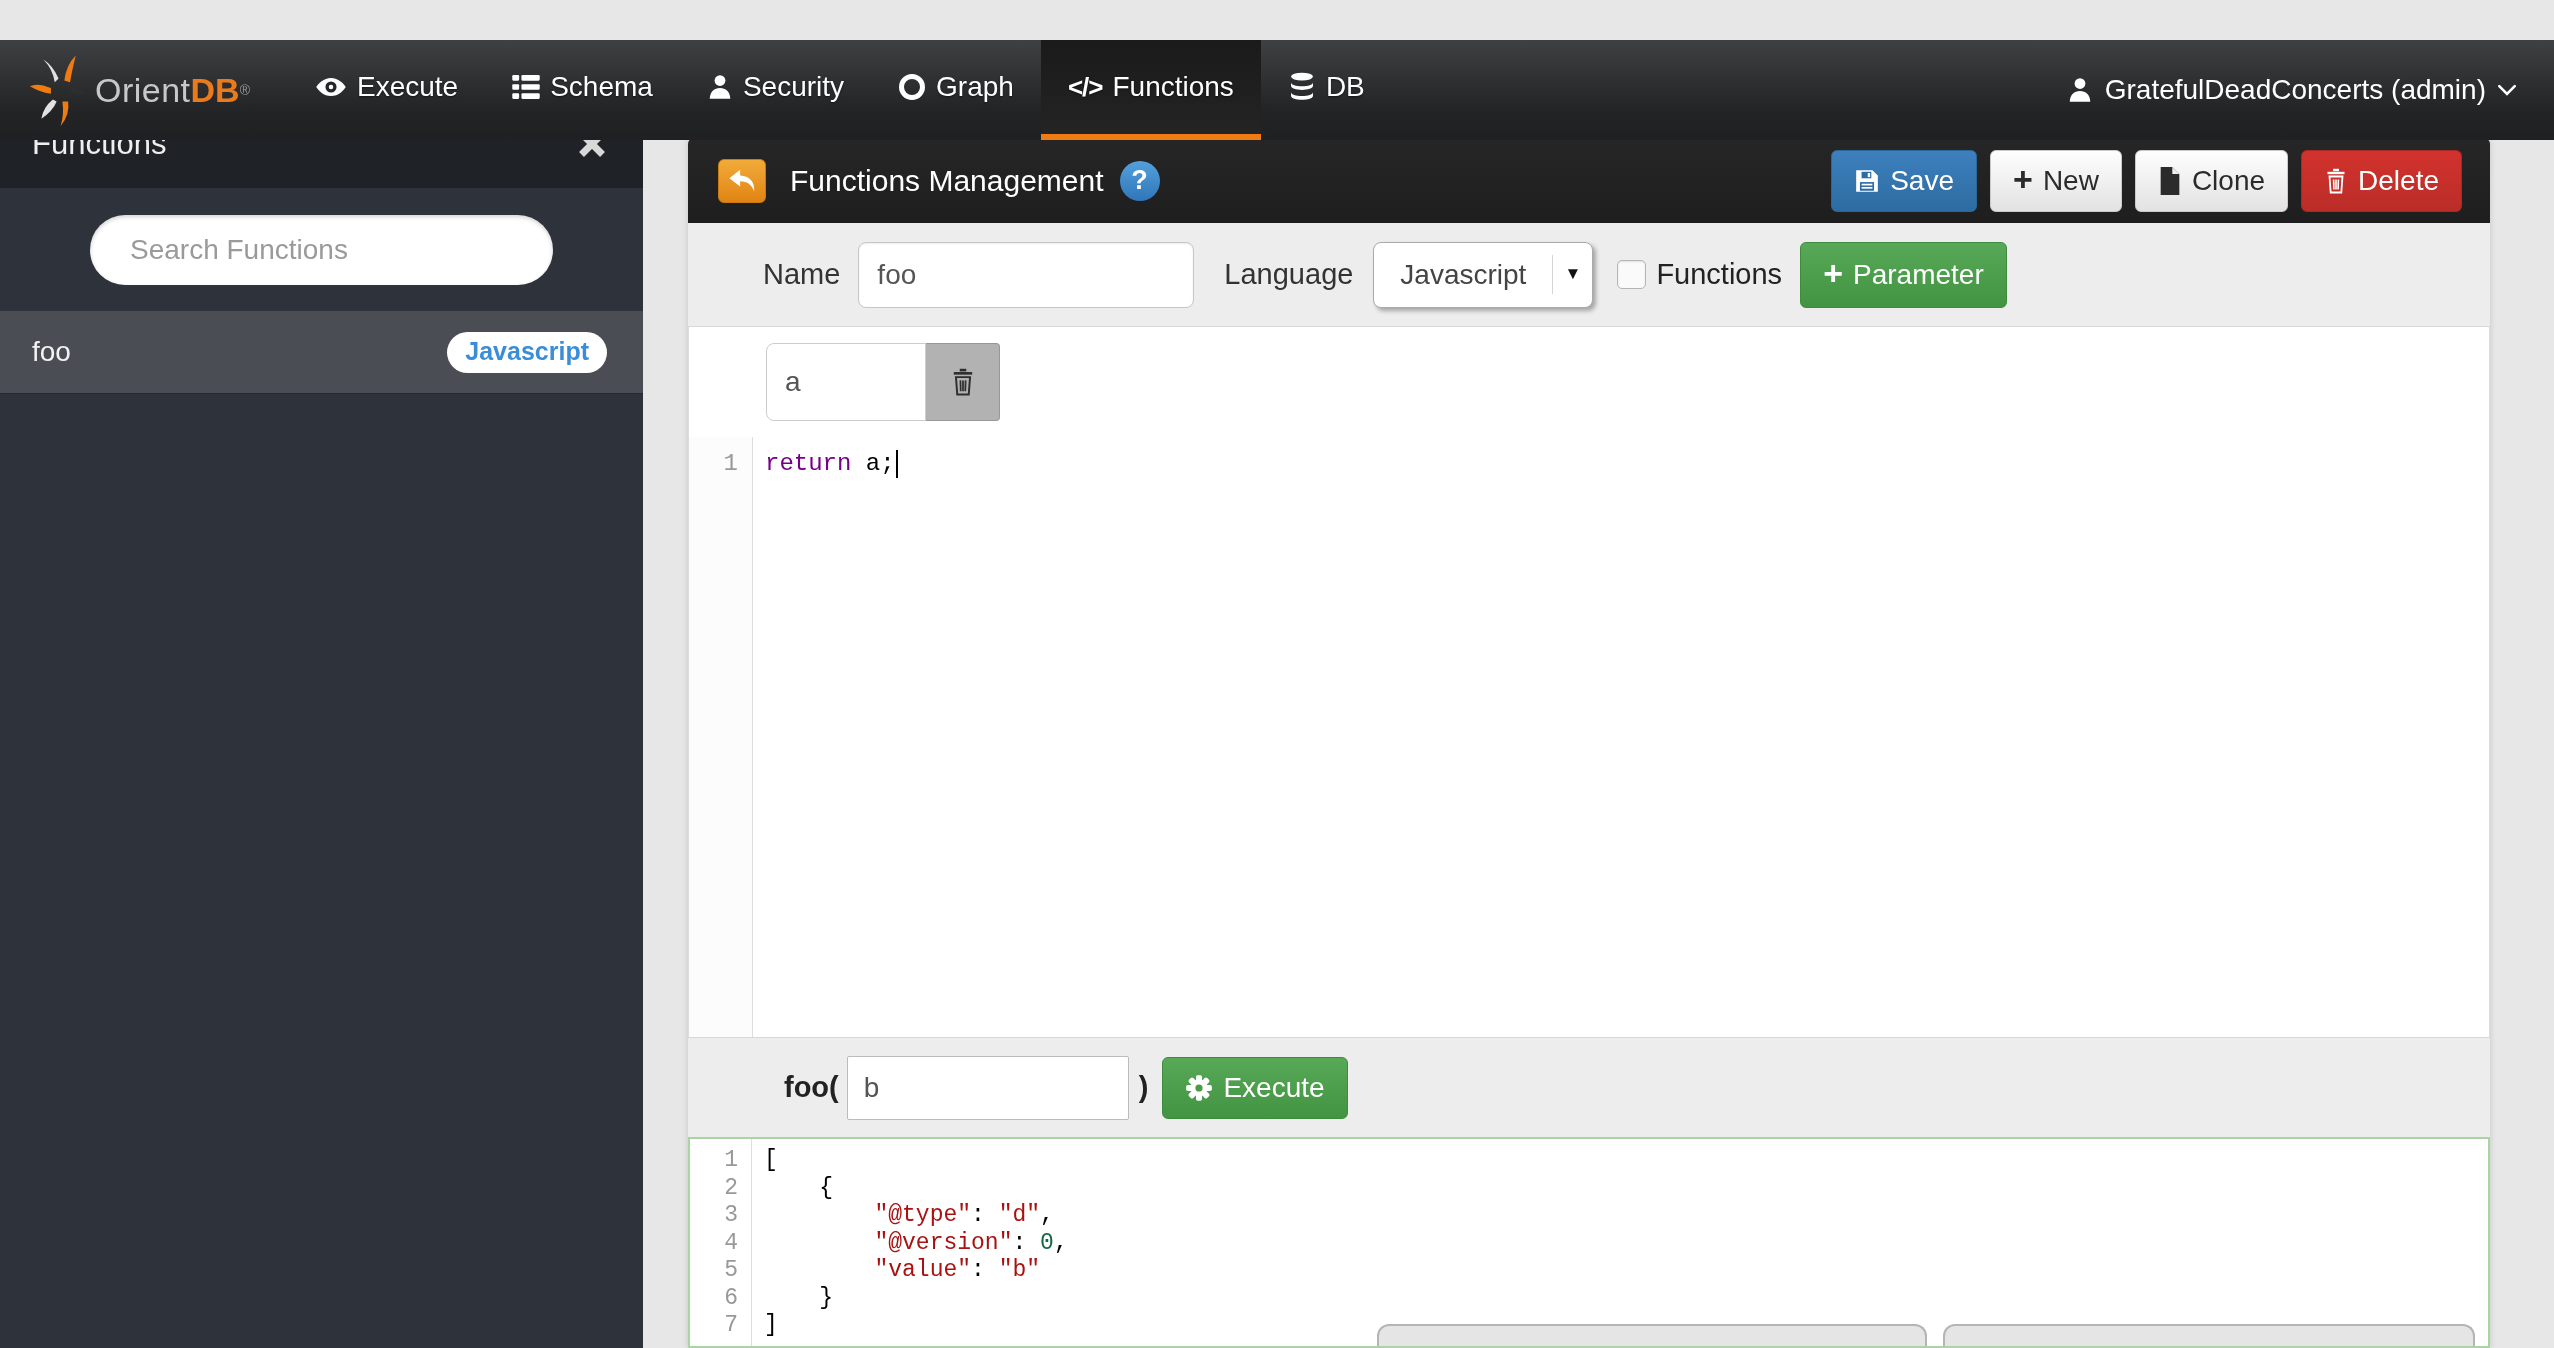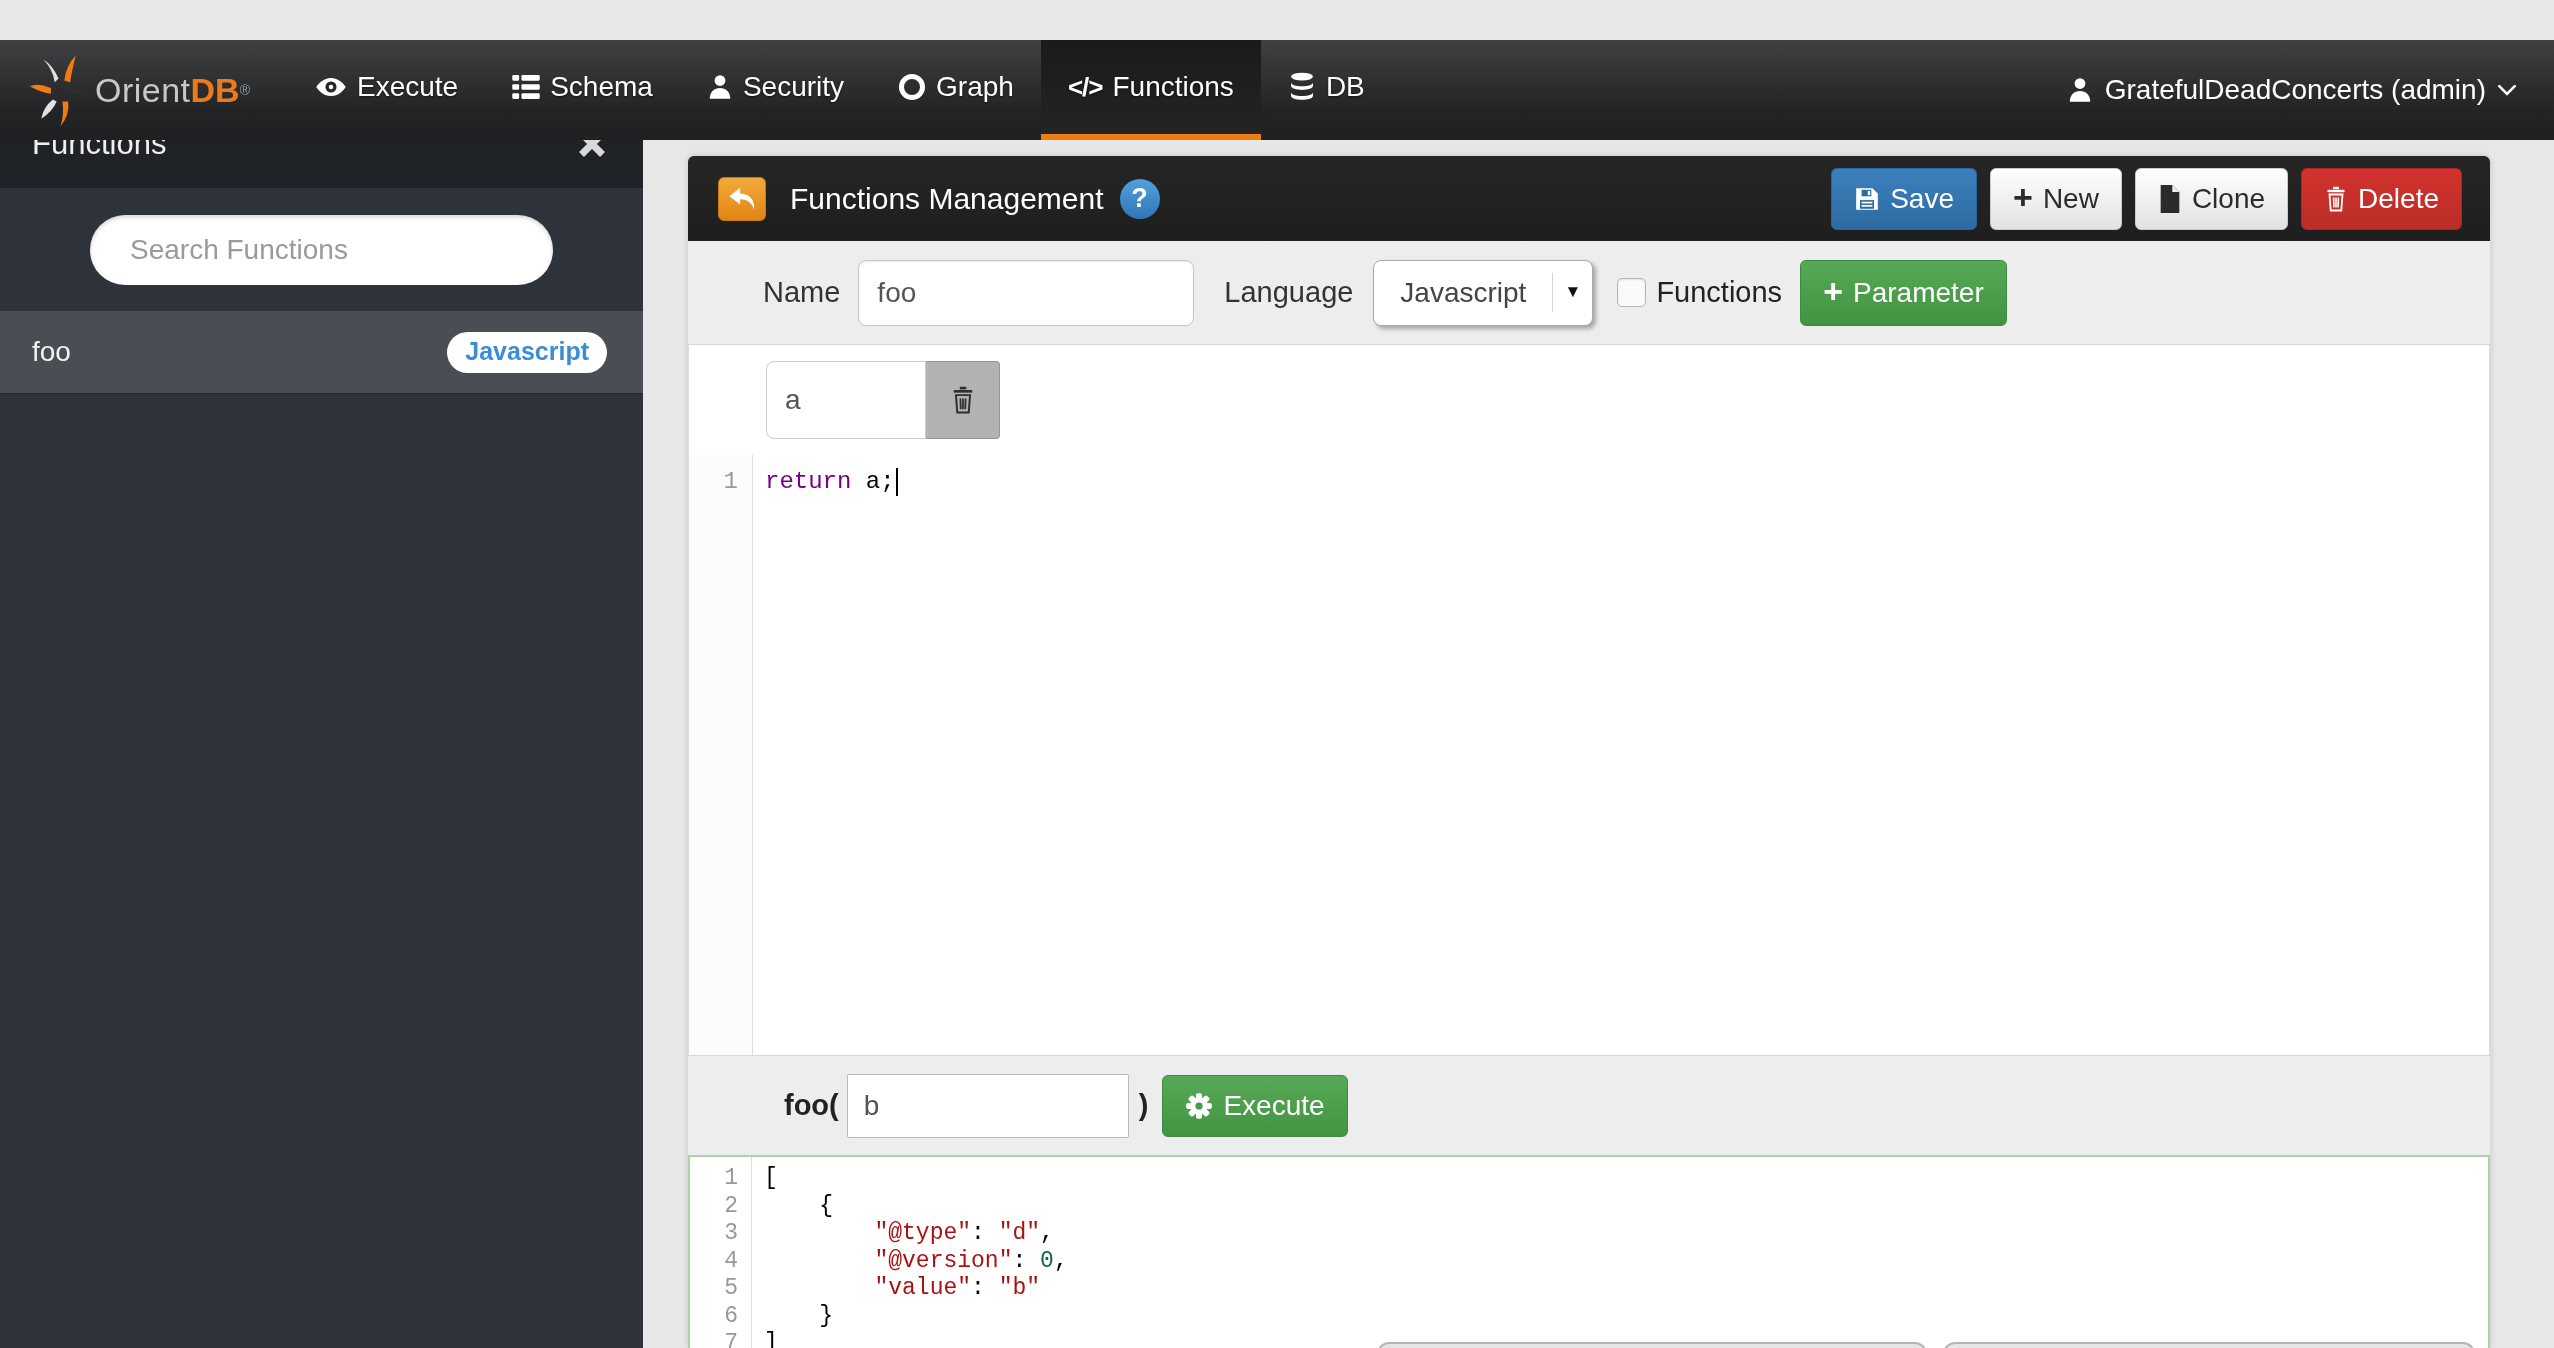--- a/index.html
+++ b/index.html
@@ -37,21 +37,21 @@
   .search-pill::placeholder { color:#9a9a9a; }
   .fn-item { height:83px; background:#4a4e54; display:flex; align-items:center;
     justify-content:space-between; padding:0 36px 0 32px; cursor:pointer;
     border-bottom:1px solid #26292e; }
   .fn-name { color:#f2f2f2; font-size:28px; }
   .fn-badge { background:#fff; color:#3b8dd8; font-weight:bold; font-size:25px;
     padding:5px 18px 7px; border-radius:22px; }
 
   
   .main { position:absolute; left:643px; top:100px; right:0; bottom:0; background:#e7e7e7; }
-  .panel { position:absolute; left:45px; top:56px; width:1802px; bottom:0;
+  .panel { position:absolute; left:45px; top:38px; width:1802px; bottom:0;
     background:#f0abfc; box-shadow:0 0 6px rgba(0,0,0,.15); border-radius:6px 6px 0 0; }
 
   .panel-header { height:85px; background:linear-gradient(180deg,#262627,#1e1e1f);
     border-radius:6px 6px 0 0; display:flex; align-items:center; padding:0 28px 0 30px; }
   .back-btn { width:48px; height:44px; border-radius:6px; cursor:pointer;
     background:linear-gradient(180deg,#f4 b13d,#e18816); background:linear-gradient(180deg,#f2ab39,#e08414);
     border:1px solid #c97b10; display:flex; align-items:center; justify-content:center; }
   .panel-title { color:#fff; font-size:30px; margin-left:24px; }
   .help-circle { width:40px; height:40px; border-radius:50%; margin-left:16px; cursor:pointer;
     background:linear-gradient(180deg,#53a0dc,#3076b8); color:#fff; font-size:27px; font-weight:bold;

